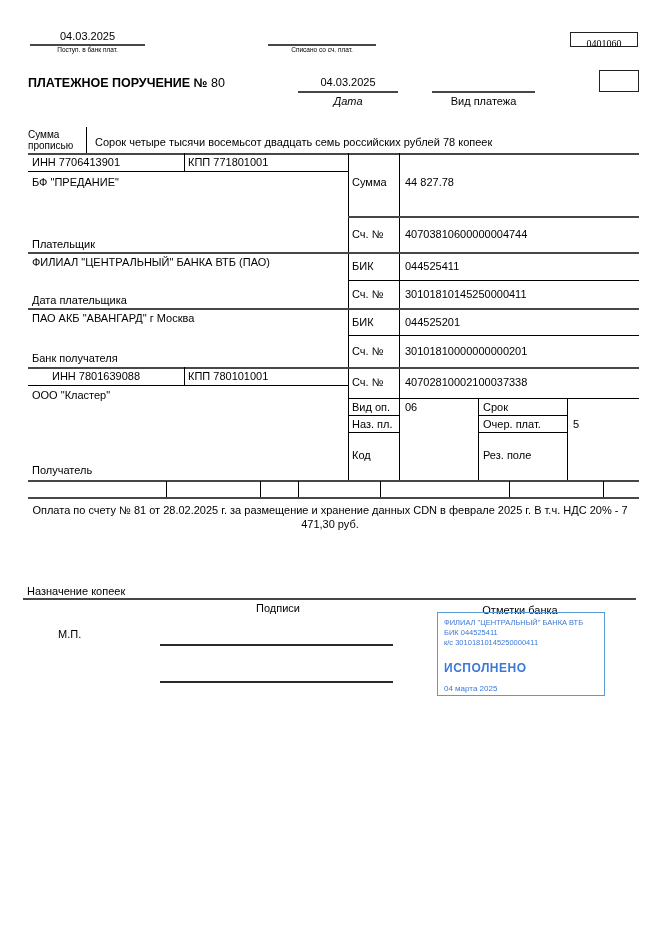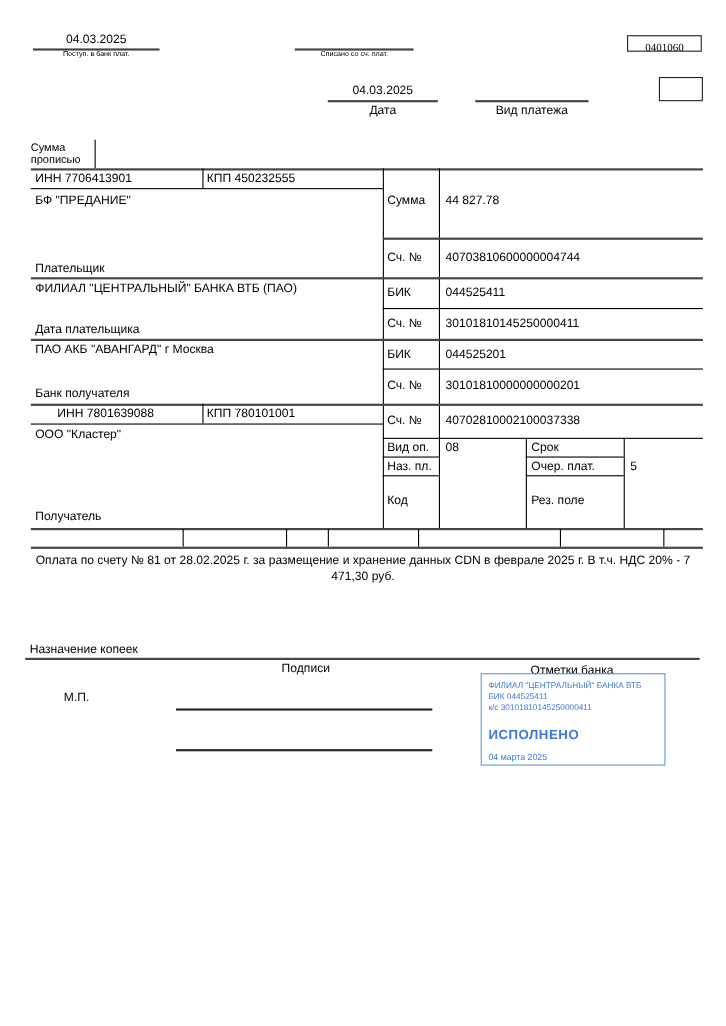--- a/index.html
+++ b/index.html
@@ -30,39 +30,41 @@
   <div class="hl2" style="left:30px;top:44px;width:115px;"></div>
   <div class="t sm c" style="left:30px;top:46px;width:115px;">Поступ. в банк плат.</div>
 
   <div class="hl2" style="left:268px;top:44px;width:108px;"></div>
   <div class="t sm c" style="left:268px;top:46px;width:108px;">Списано со сч. плат.</div>
 
   <div class="box c" style="left:570px;top:32px;width:66px;height:13px;">
     <span class="md" style="position:relative;top:0px;font-family:Liberation Serif, serif;">0401060</span>
   </div>
 
+  <div class="t" style="left:28px;top:77px;font-size:12.5px;"><span class="b">ПЛАТЕЖНОЕ ПОРУЧЕНИЕ №</span> <span>80</span></div>
 
   <div class="t c" style="left:298px;top:76px;width:100px;">04.03.2025</div>
   <div class="hl2" style="left:298px;top:91px;width:100px;"></div>
-  <div class="t c" style="left:298px;top:95px;width:100px;">Дата</div>
+  <div class="t c" style="left:298px;top:95px;width:100px;font-style:italic;">Дата</div>
 
   <div class="hl2" style="left:432px;top:91px;width:103px;"></div>
   <div class="t c" style="left:432px;top:95px;width:103px;">Вид платежа</div>
 
   <div class="box" style="left:599px;top:70px;width:38px;height:20px;"></div>
 
   <div class="t md wrap" style="left:28px;top:129px;width:54px;">Сумма прописью</div>
   <div class="vl" style="left:86px;top:127px;height:26px;"></div>
+  <div class="t" style="left:95px;top:136px;">Сорок четыре тысячи восемьсот двадцать семь российских рублей 78 копеек</div>
   <div class="hl2" style="left:28px;top:153px;width:611px;"></div>
 
   <div class="vl" style="left:348px;top:153px;height:327px;"></div>
   <div class="vl" style="left:399px;top:153px;height:327px;"></div>
 
   <div class="t" style="left:32px;top:156px;">ИНН 7706413901</div>
-  <div class="t" style="left:188px;top:156px;">КПП 450232555</div>
+  <div class="t" style="left:188px;top:156px;">КПП 771801001</div>
   <div class="vl" style="left:184px;top:153px;height:18px;"></div>
   <div class="hl" style="left:28px;top:171px;width:320px;"></div>
 
   <div class="t" style="left:32px;top:176px;">БФ "ПРЕДАНИЕ"</div>
   <div class="t" style="left:32px;top:238px;">Плательщик</div>
 
   <div class="t" style="left:352px;top:176px;">Сумма</div>
   <div class="t" style="left:405px;top:176px;">44 827.78</div>
   <div class="hl2" style="left:348px;top:216px;width:291px;"></div>
 
@@ -99,21 +101,21 @@
   <div class="t" style="left:32px;top:464px;">Получатель</div>
 
   <div class="t" style="left:352px;top:376px;">Сч. №</div>
   <div class="t" style="left:405px;top:376px;">40702810002100037338</div>
   <div class="hl" style="left:348px;top:398px;width:291px;"></div>
 
   <div class="vl" style="left:478px;top:398px;height:82px;"></div>
   <div class="vl" style="left:567px;top:398px;height:82px;"></div>
 
   <div class="t" style="left:352px;top:401px;">Вид оп.</div>
-  <div class="t" style="left:405px;top:401px;">08</div>
+  <div class="t" style="left:405px;top:401px;">06</div>
   <div class="t" style="left:483px;top:401px;">Срок</div>
   <div class="hl" style="left:348px;top:415px;width:51px;"></div>
   <div class="hl" style="left:478px;top:415px;width:89px;"></div>
 
   <div class="t" style="left:352px;top:418px;">Наз. пл.</div>
   <div class="t" style="left:483px;top:418px;">Очер. плат.</div>
   <div class="t" style="left:573px;top:418px;">5</div>
   <div class="hl" style="left:348px;top:432px;width:51px;"></div>
   <div class="hl" style="left:478px;top:432px;width:89px;"></div>
 

